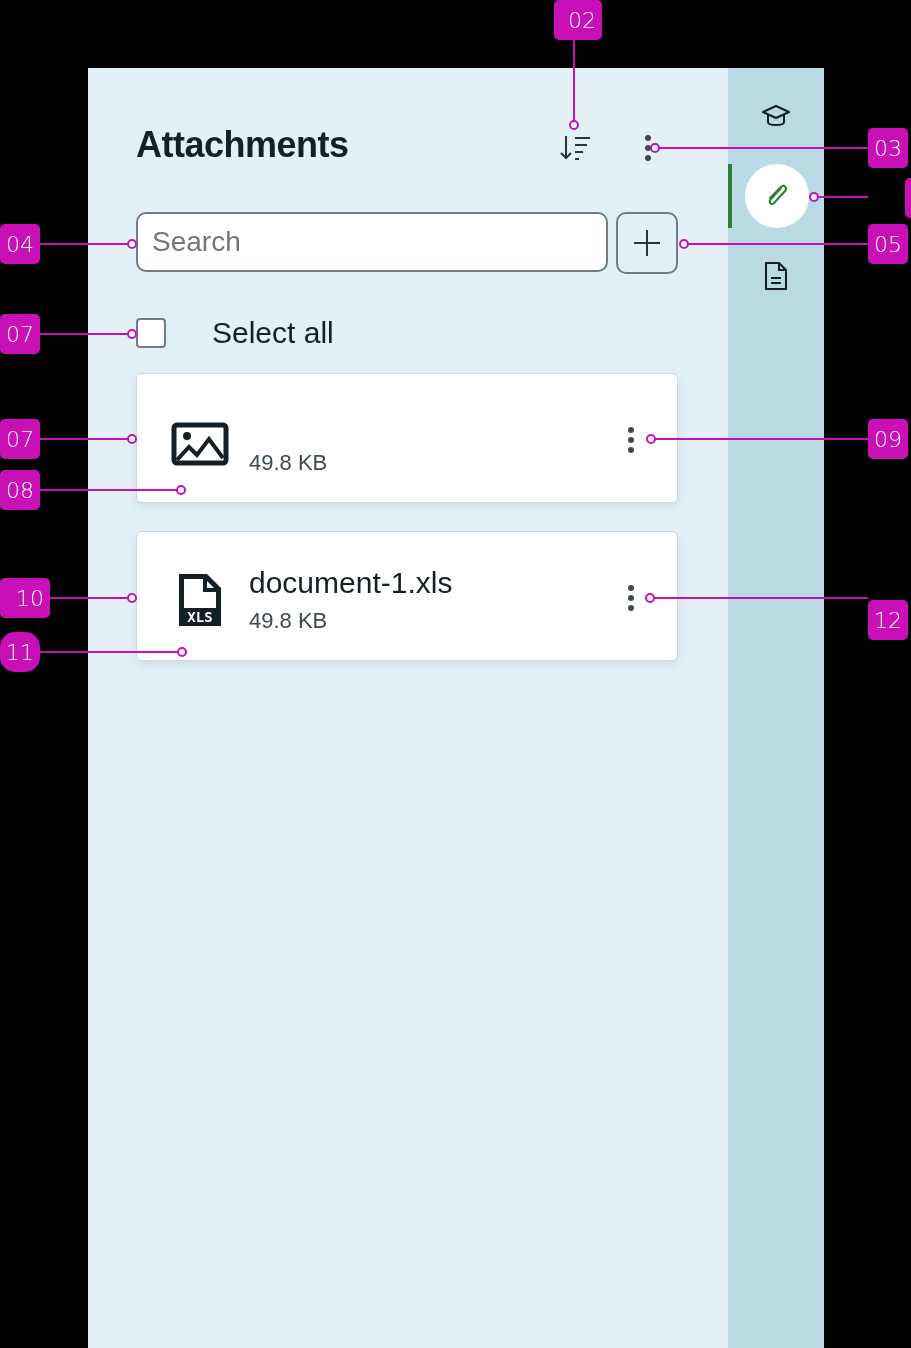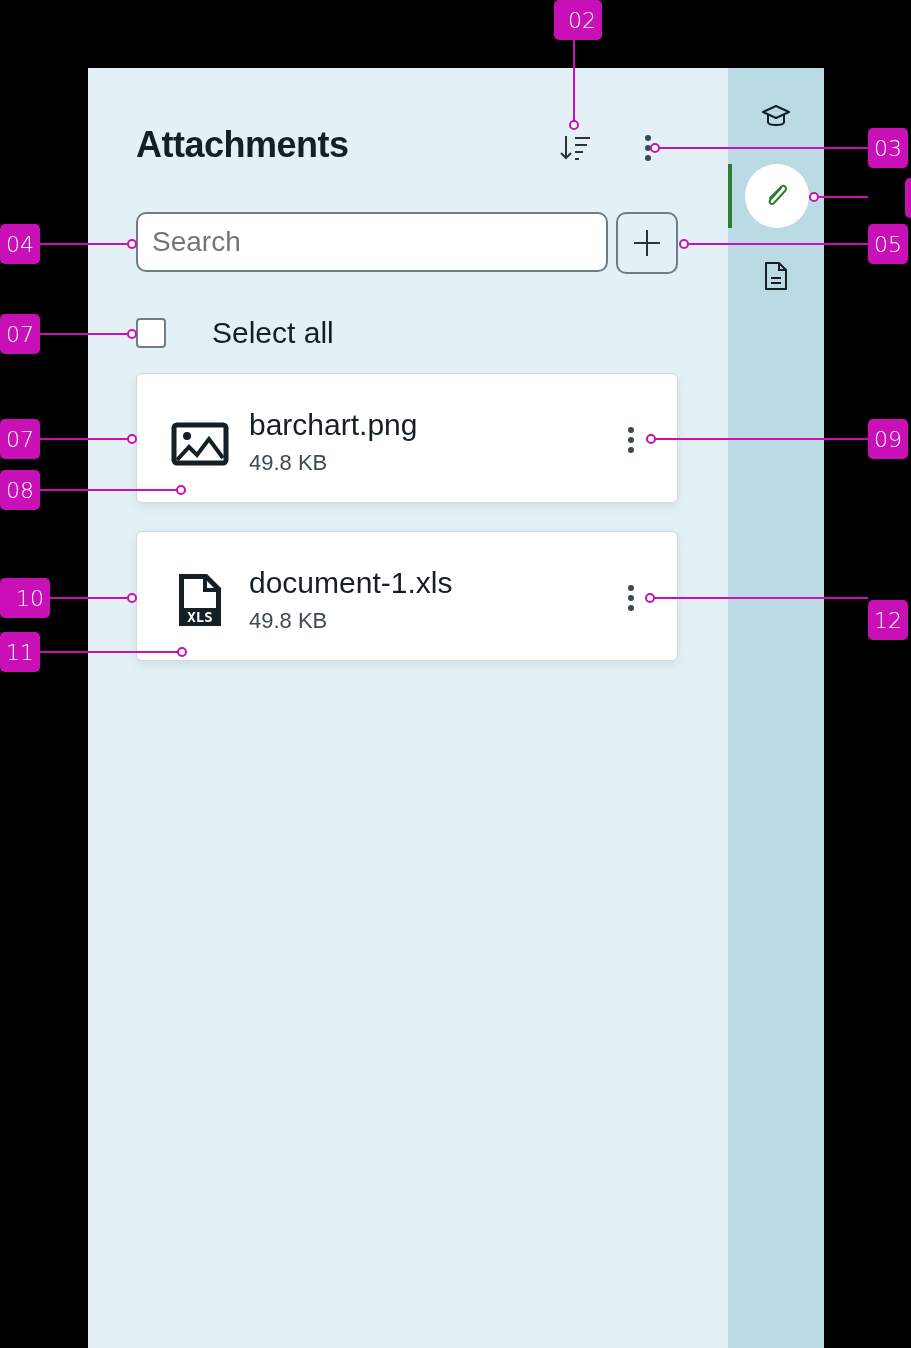--- a/index.html
+++ b/index.html
@@ -63,21 +63,20 @@
   <div class="checkbox"></div>
   <span class="select-label">Select all</span>
 </div>
 
 <div class="card" style="top:373px;">
   <svg class="ficon" viewBox="0 0 58 58">
     <rect x="3" y="11" width="52" height="38" rx="3" fill="none" stroke="#152026" stroke-width="5"></rect>
     <circle cx="16" cy="22" r="4" fill="#152026"></circle>
     <path d="M6 46 L18 33 L26 41 L38 25 L52 44" stroke="#152026" stroke-width="4" fill="none"></path>
   </svg>
-  <div class="fname">barchart.png</div>
   <div class="fsize">49.8 KB</div>
   <svg class="fmenu" viewBox="0 0 20 32">
     <circle cx="10" cy="6" r="3" fill="#3d4a50"></circle>
       <circle cx="10" cy="16" r="3" fill="#3d4a50"></circle>
       <circle cx="10" cy="26" r="3" fill="#3d4a50"></circle>
   </svg>
 </div>
 
 <div class="card" style="top:531px;">
   <svg class="ficon" viewBox="0 0 58 58">
@@ -149,14 +148,14 @@
 <div class="callout" style="left:868px; top:178px;margin-left:37px;">01</div>
 <div class="callout" style="left:554px; top:0px;padding-left:8px;">02</div>
 <div class="callout" style="left:868px; top:128px;">03</div>
 <div class="callout" style="left:0px; top:224px;">04</div>
 <div class="callout" style="left:868px; top:224px;">05</div>
 <div class="callout" style="left:0px; top:314px;">07</div>
 <div class="callout" style="left:0px; top:419px;">07</div>
 <div class="callout" style="left:0px; top:470px;">08</div>
 <div class="callout" style="left:868px; top:419px;">09</div>
 <div class="callout" style="left:0px; top:578px;padding-left:10px;">10</div>
-<div class="callout" style="left:0px; top:632px;">11</div>
+<div class="callout" style="left:0px; top:632px;border-radius:15px;">11</div>
 <div class="callout" style="left:868px; top:600px;">12</div>
 
 </body></html>

